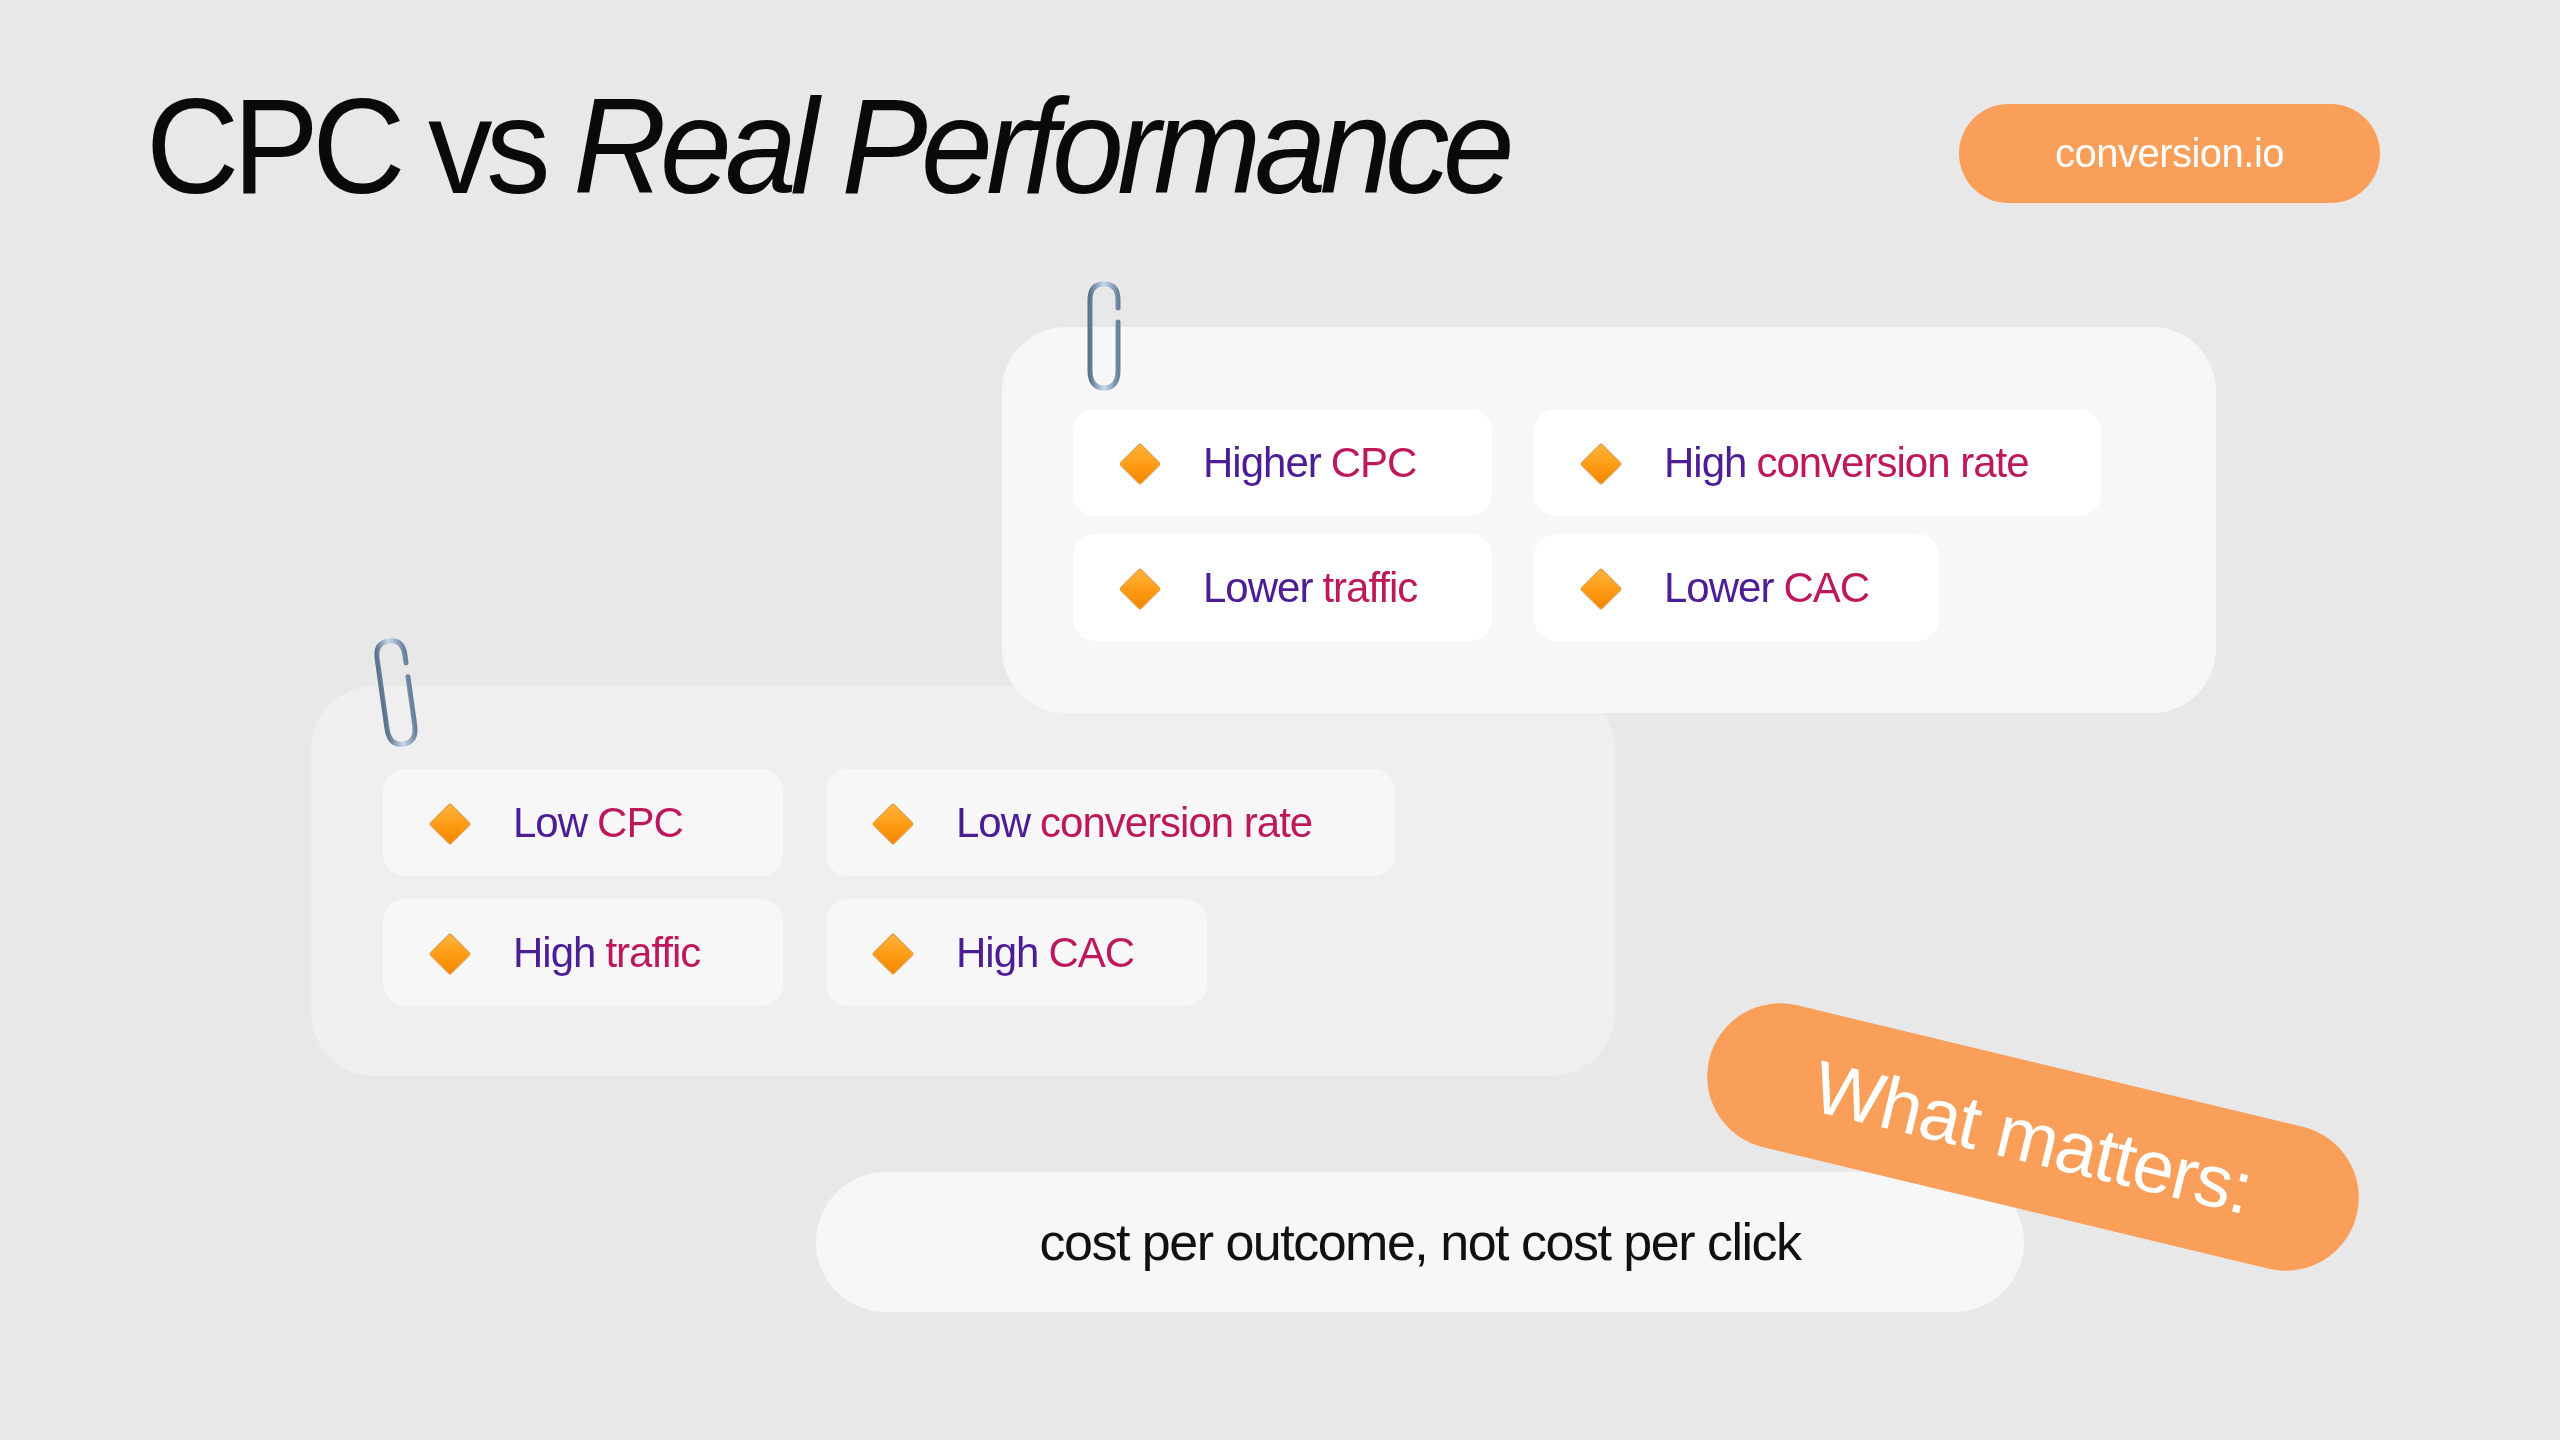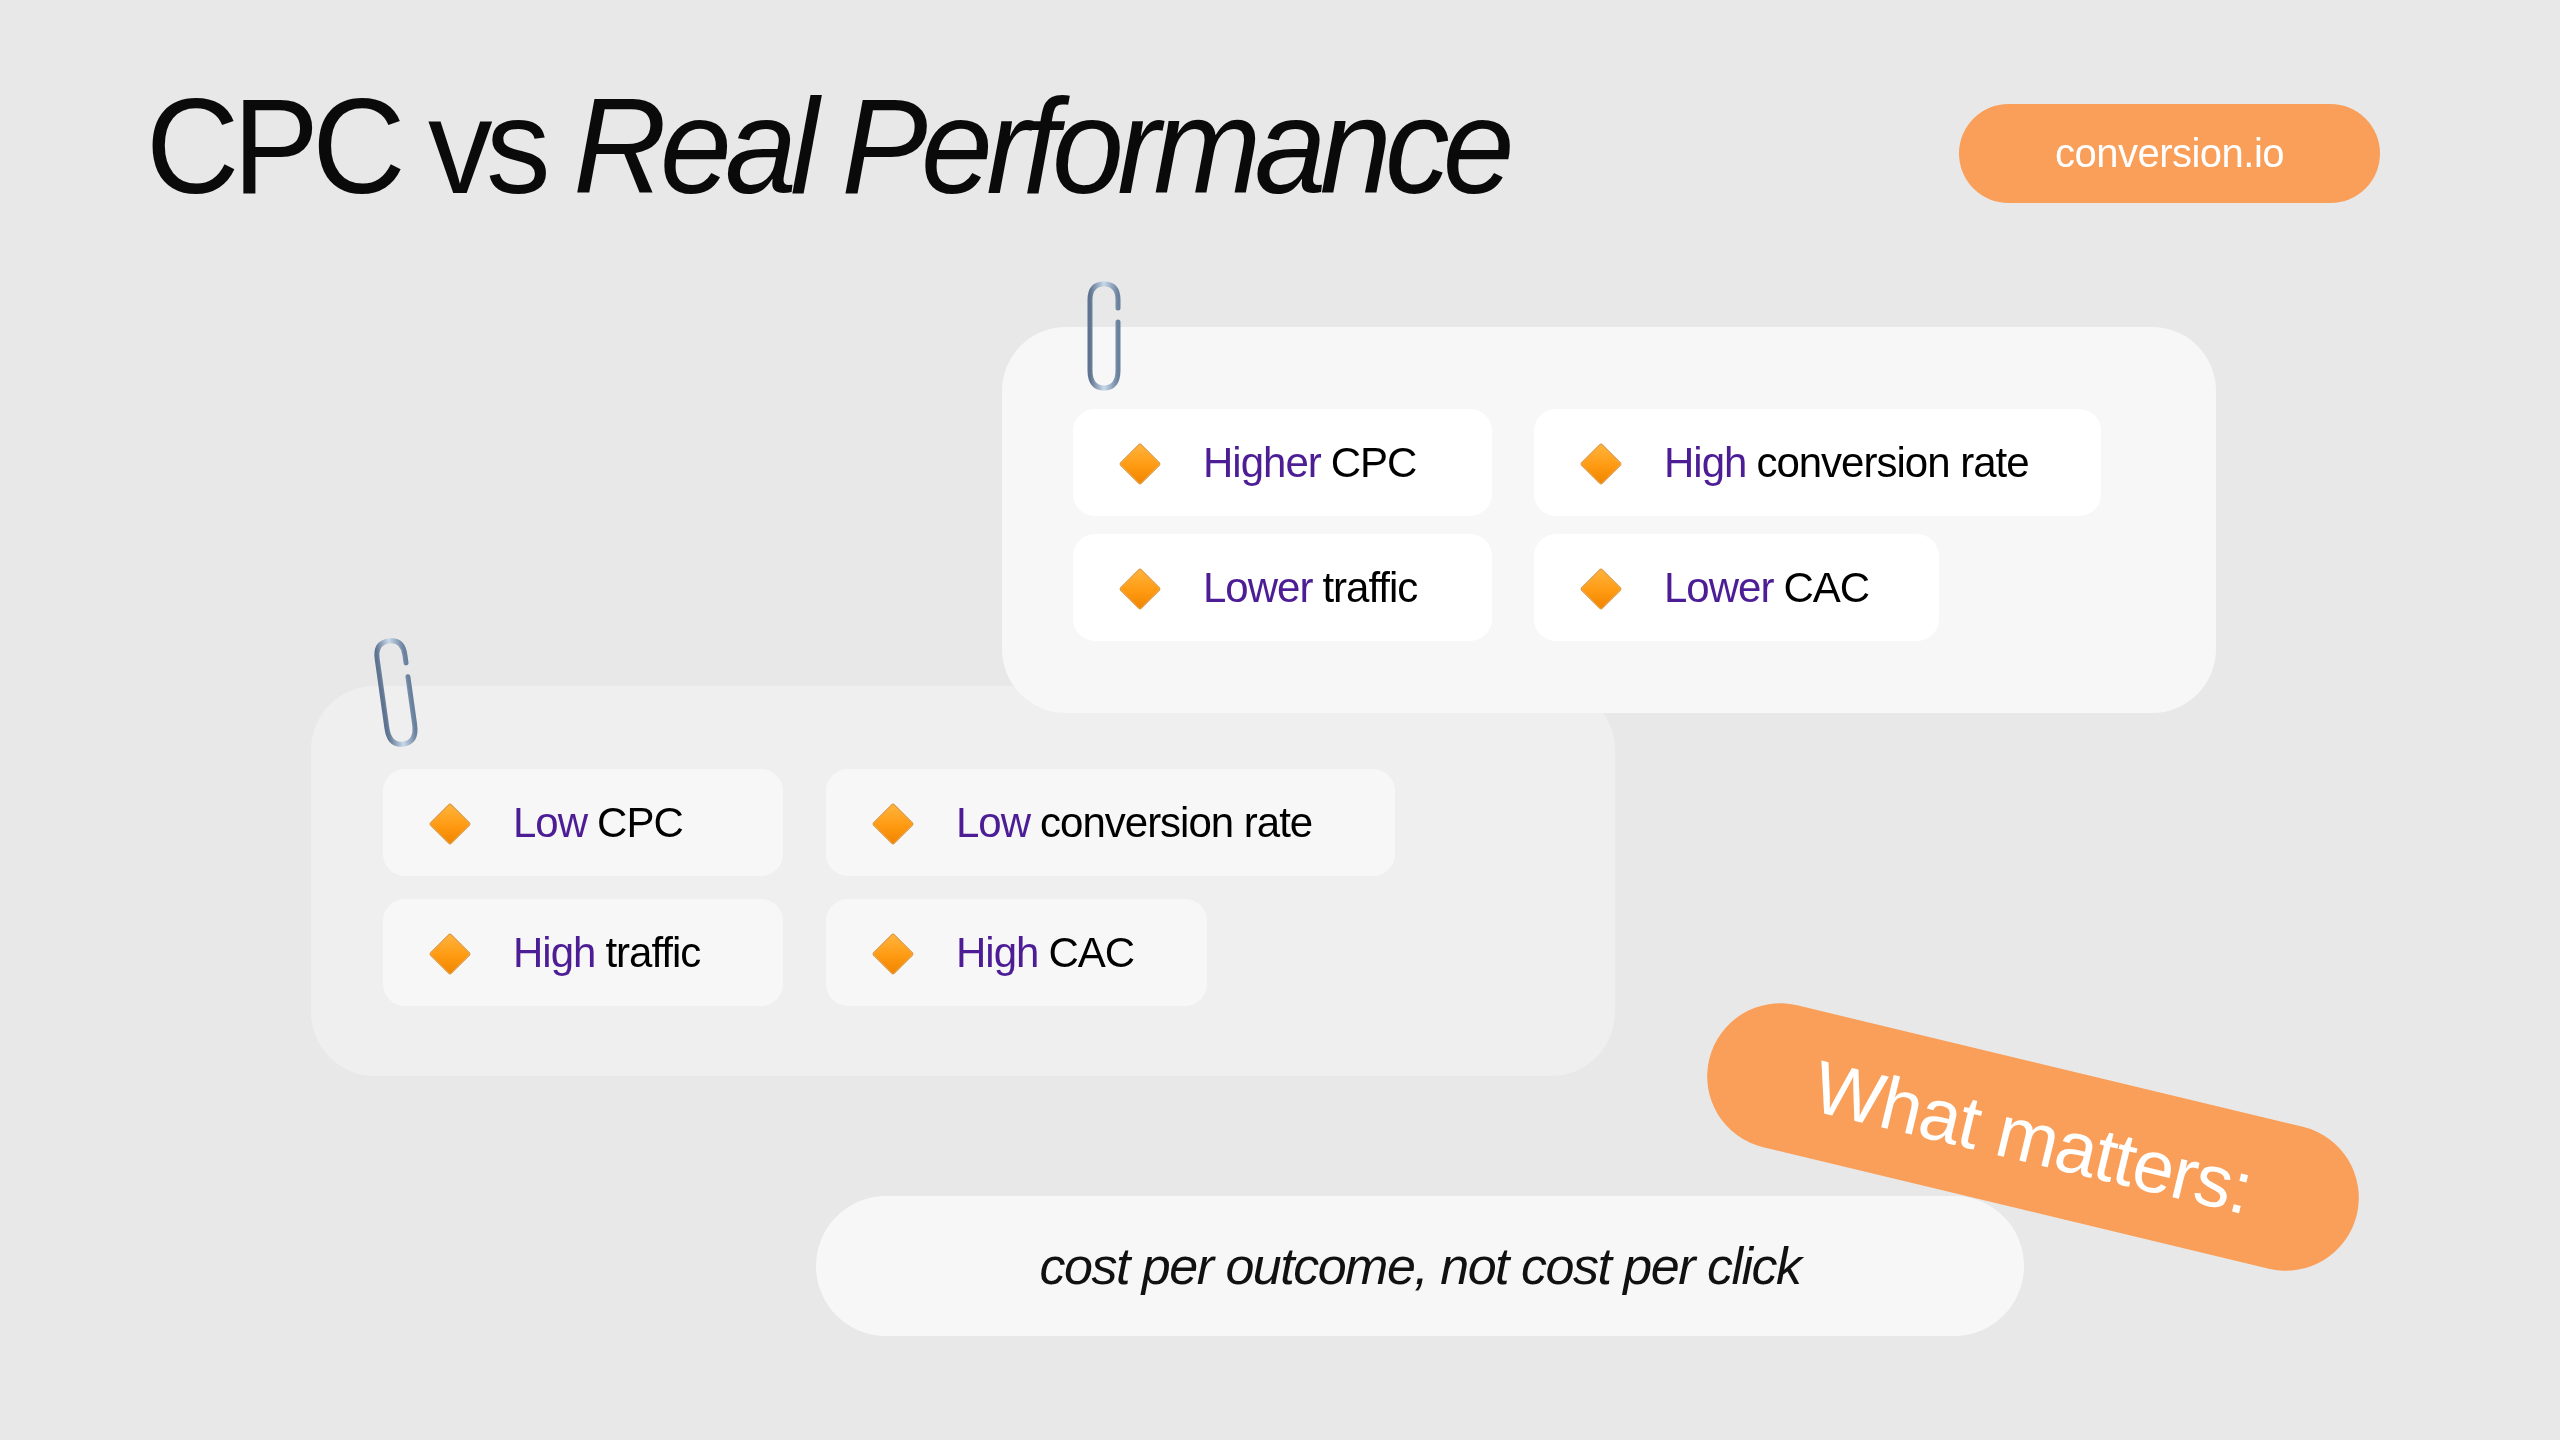--- a/index.html
+++ b/index.html
@@ -79,39 +79,38 @@
       content: "";
       position: absolute;
       left: 6px; top: 6px;
       width: 28px; height: 28px;
       transform: rotate(45deg) scaleX(1);
       background: linear-gradient(135deg, #ffb43c 0%, #ff9a12 55%, #f08400 100%);
       border: 1px solid #e08a1e;
       border-radius: 2px;
     }
     .accent { color: #4c1d95; margin-right: 10px; text-align: center; }
-    .rest { color: #000000; }
+    .rest { color: #be185d; }
 
     .clip {
       position: absolute;
       z-index: 5;
     }
 
     .outcome-pill {
       position: absolute;
-      left: 816px; top: 1196px;
+      left: 816px; top: 1172px;
       width: 1208px; height: 140px;
       border-radius: 70px;
       background: #f7f7f7;
       display: flex; align-items: center; justify-content: center;
       font-size: 52px;
       color: #111111;
       letter-spacing: -1.5px;
       z-index: 3;
-      font-style: italic;
     }
 
     .matters-tag {
       position: absolute;
       left: 1700px; top: 1064px;
       width: 666px; height: 146px;
       border-radius: 73px;
       background: #f99f5a;
       color: #ffffff;
       font-size: 74px;

